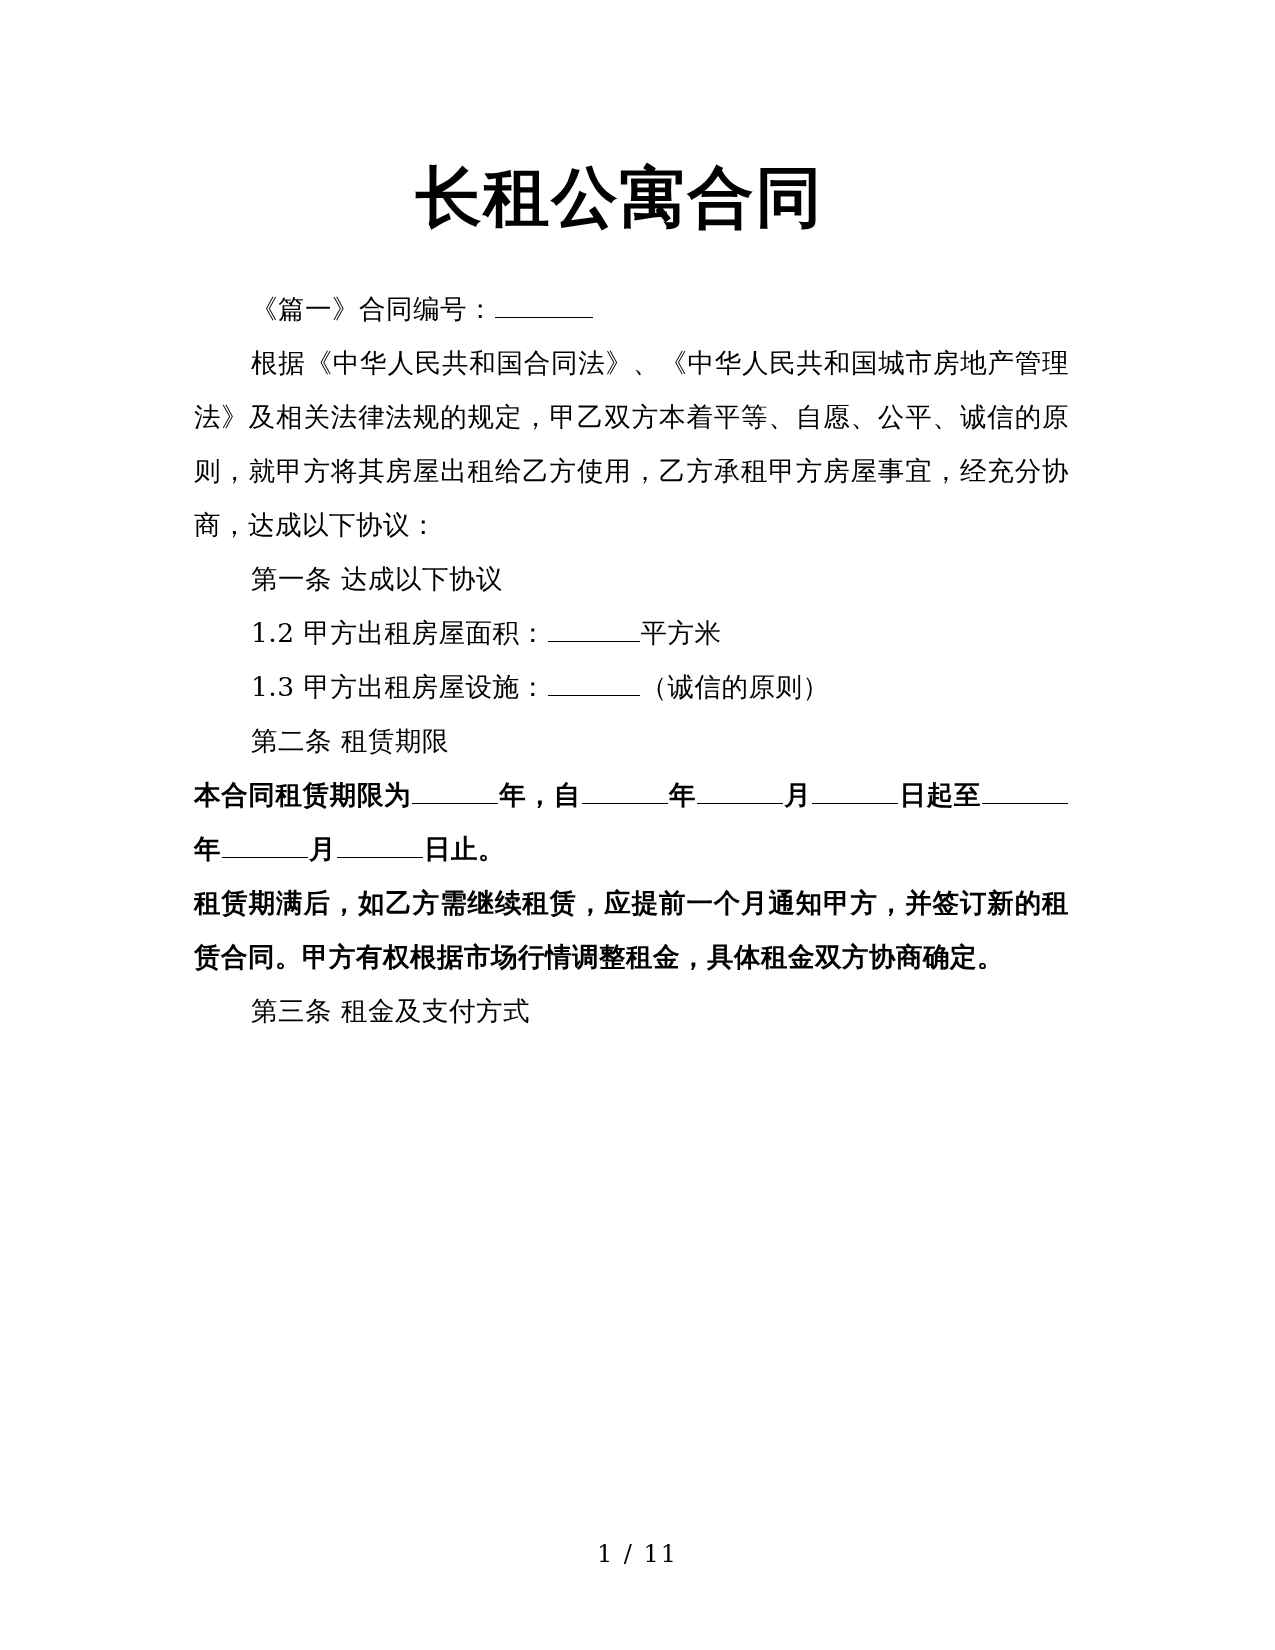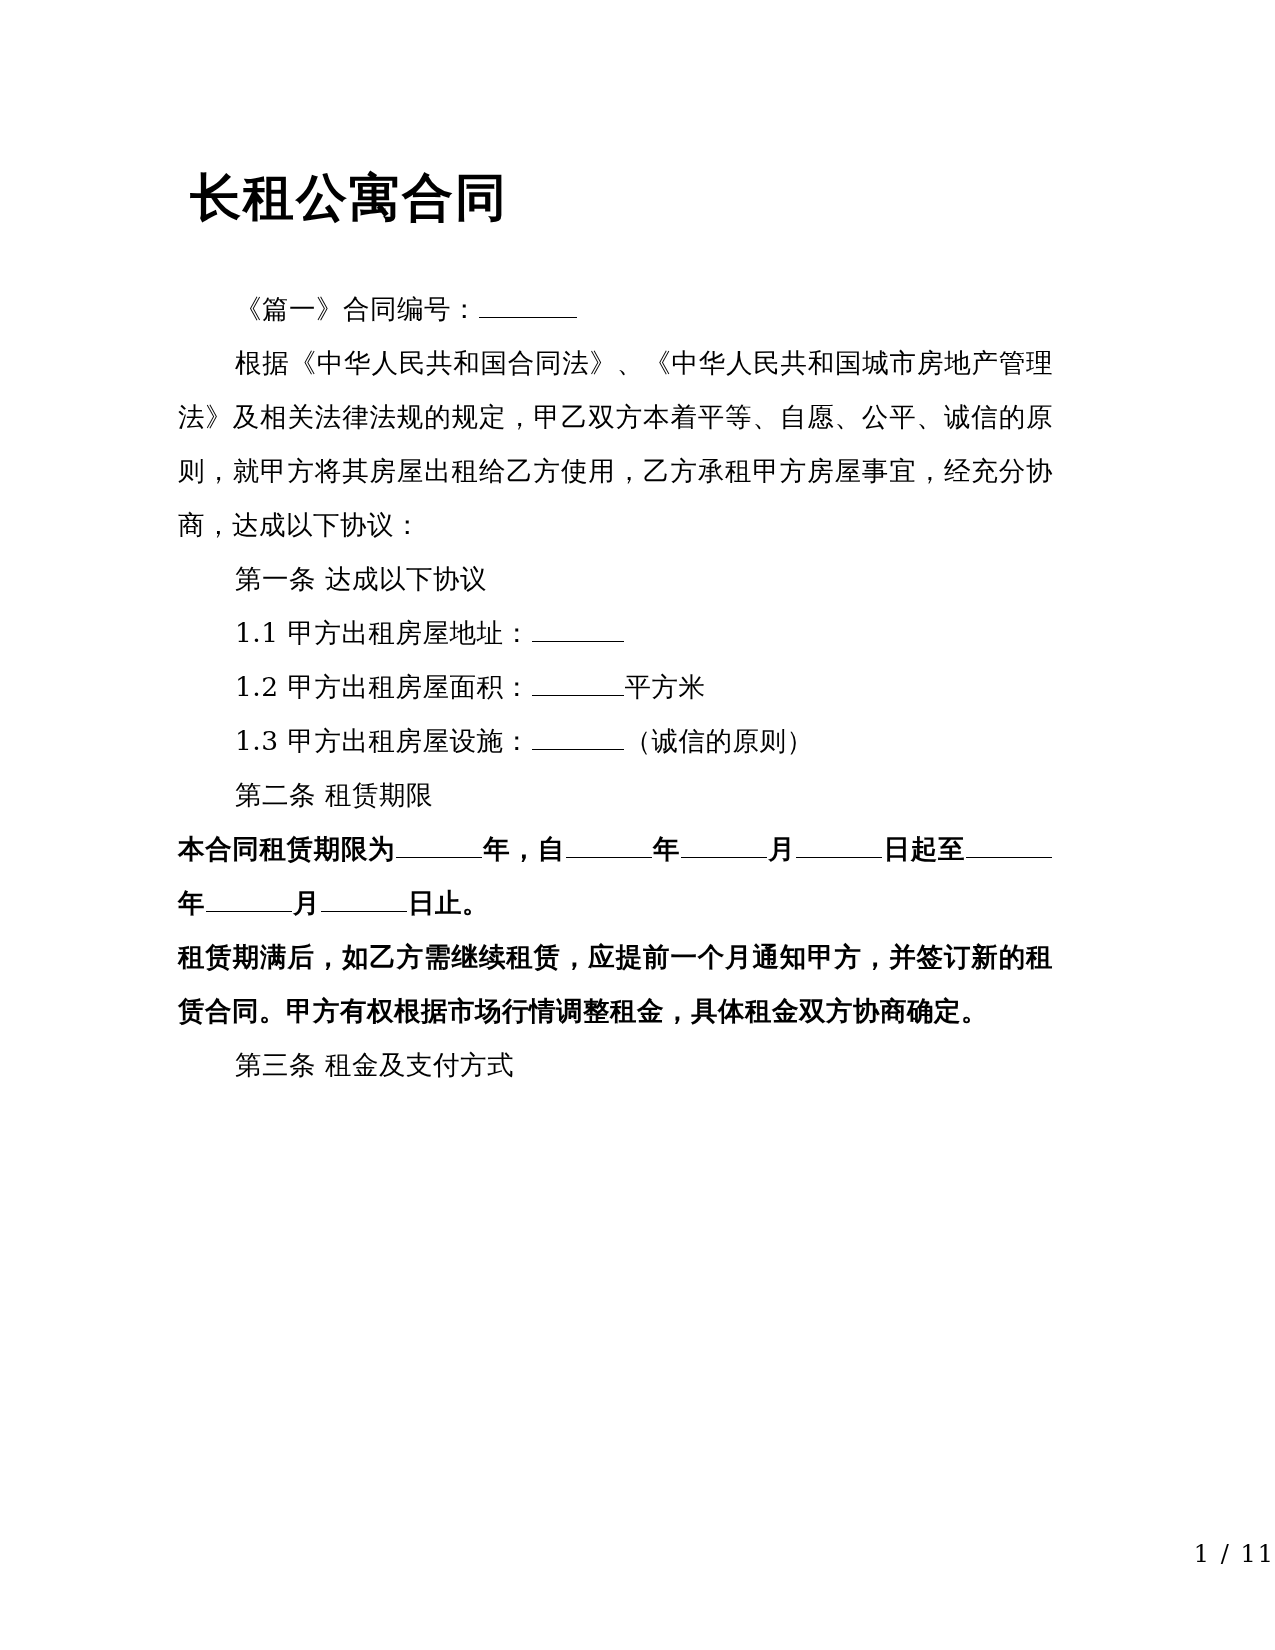--- a/index.html
+++ b/index.html
@@ -20,35 +20,36 @@
     box-sizing: border-box;
     overflow: hidden;
   }
   .content {
     position: absolute;
     left: 178px;
     top: 0;
     width: 875px;
   }
   .doc-title {
-    margin: 12px;
+    margin: 4px;
     padding: 0;
-    font-size: 51px;
+    text-align: center;
+    font-size: 66px;
     font-weight: bold;
     letter-spacing: 2px;
     line-height: 1;
     position: absolute;
     left: 0;
     top: 160px;
     width: 875px;
     font-family: "DejaVu Serif", "Liberation Serif", serif;
   }
   .body-block {
     position: absolute;
-    left: 0;
+    left: 16px;
     top: 282px;
     width: 875px;
   }
   p.para {
     margin: 0 0 0 0;
     padding: 0;
     font-size: 26.5px;
     line-height: 54px;
     text-align: justify;
     text-justify: inter-ideograph;
@@ -70,21 +71,21 @@
     margin: 0 1px;
   }
   .blank.w-long { width: 98px; }
   .blank.w-med  { width: 92px; }
   .blank.w-short{ width: 86px; }
   .footer {
     position: absolute;
     left: 0;
     bottom: 82px;
     width: 1275px;
-    text-align: right;
+    text-align: center;
     font-size: 24px;
     letter-spacing: 2px;
     font-family: "DejaVu Serif", "Liberation Serif", serif;
   }
 </style>
 </head>
 <body>
 
 <div class="page">
 
@@ -97,23 +98,20 @@
       <p class="para indent">
         <span>《篇一》合同编号：</span><span class="blank w-long"></span>
       </p>
 
 
 
       <p class="para indent">根据《中华人民共和国合同法》、《中华人民共和国城市房地产管理法》及相关法律法规的规定，甲乙双方本着平等、自愿、公平、诚信的原则，就甲方将其房屋出租给乙方使用，乙方承租甲方房屋事宜，经充分协商，达成以下协议：</p>
 
       <p class="para indent">第一条  达成以下协议</p>
 
-      <p class="para indent">
-        <span>1.1  甲方出租房屋地址：</span><span class="blank w-med"></span>
-      </p>
 
       <p class="para indent">
         <span>1.2  甲方出租房屋面积：</span><span class="blank w-med"></span><span>平方米</span>
       </p>
 
       <p class="para indent">
         <span>1.3  甲方出租房屋设施：</span><span class="blank w-med"></span><span>（诚信的原则）</span>
       </p>
 
       <p class="para indent">第二条  租赁期限</p>

